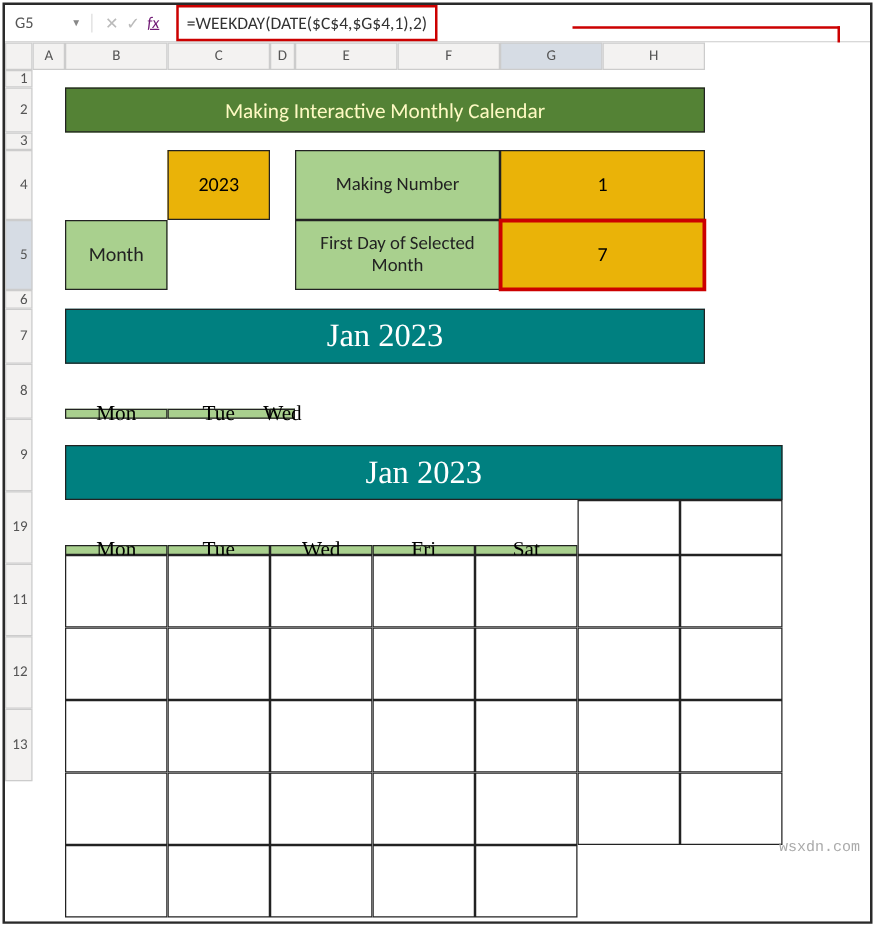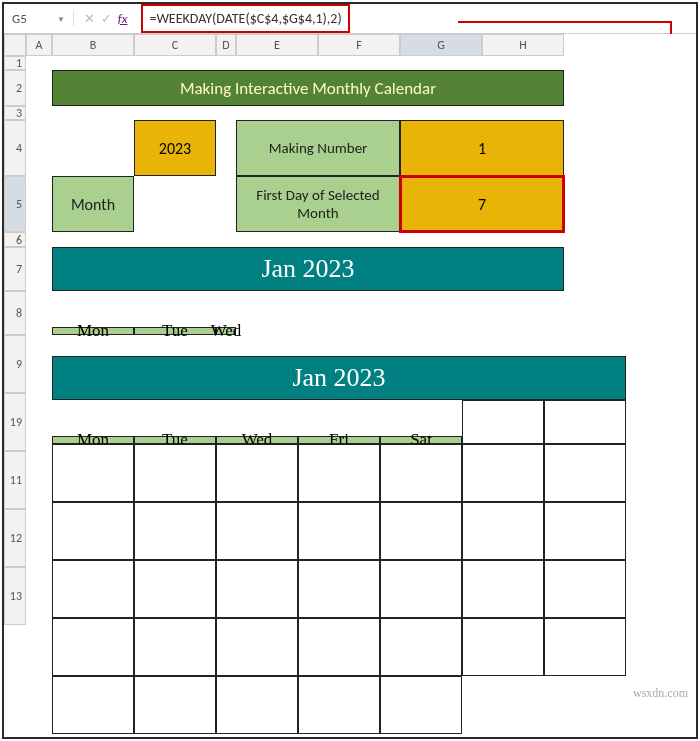--- a/index.html
+++ b/index.html
@@ -148,25 +148,25 @@
       border: 1px solid #222;
       font-family: Georgia, serif;
       margin-top: 36px;
     }
     .cal-cell {
       background: #fff;
       border: 1px solid #222;
     }
     .watermark {
       position: absolute;
-      bottom: 36px;
+      bottom: 52px;
       right: 8px;
       font-size: 12px;
       color: #aaa;
-      font-family: Liberation Serif, serif;
+      font-family: Liberation Mono, monospace;
     }
   </style>
 </head>
 <body>
 <div class="border-outer">
 
 <div class="topbar">
   <div class="name-box">
     <span>G5</span>
     <span class="name-box-dd">▼</span>

